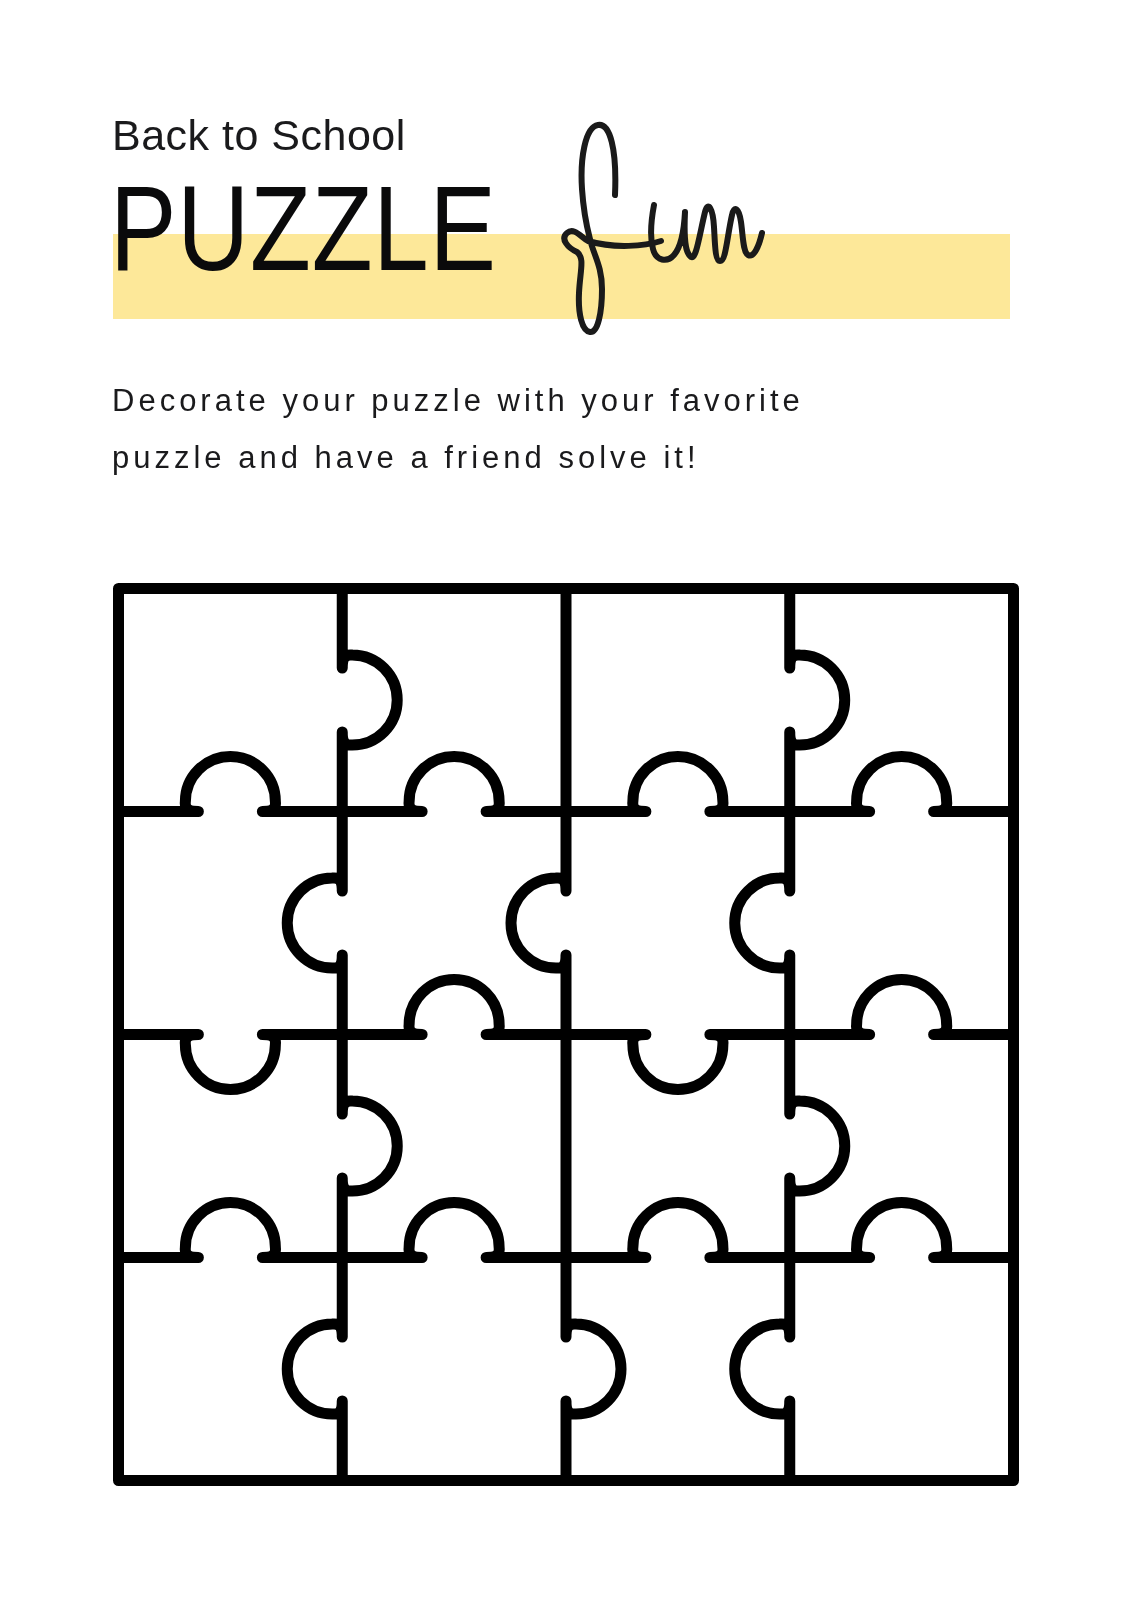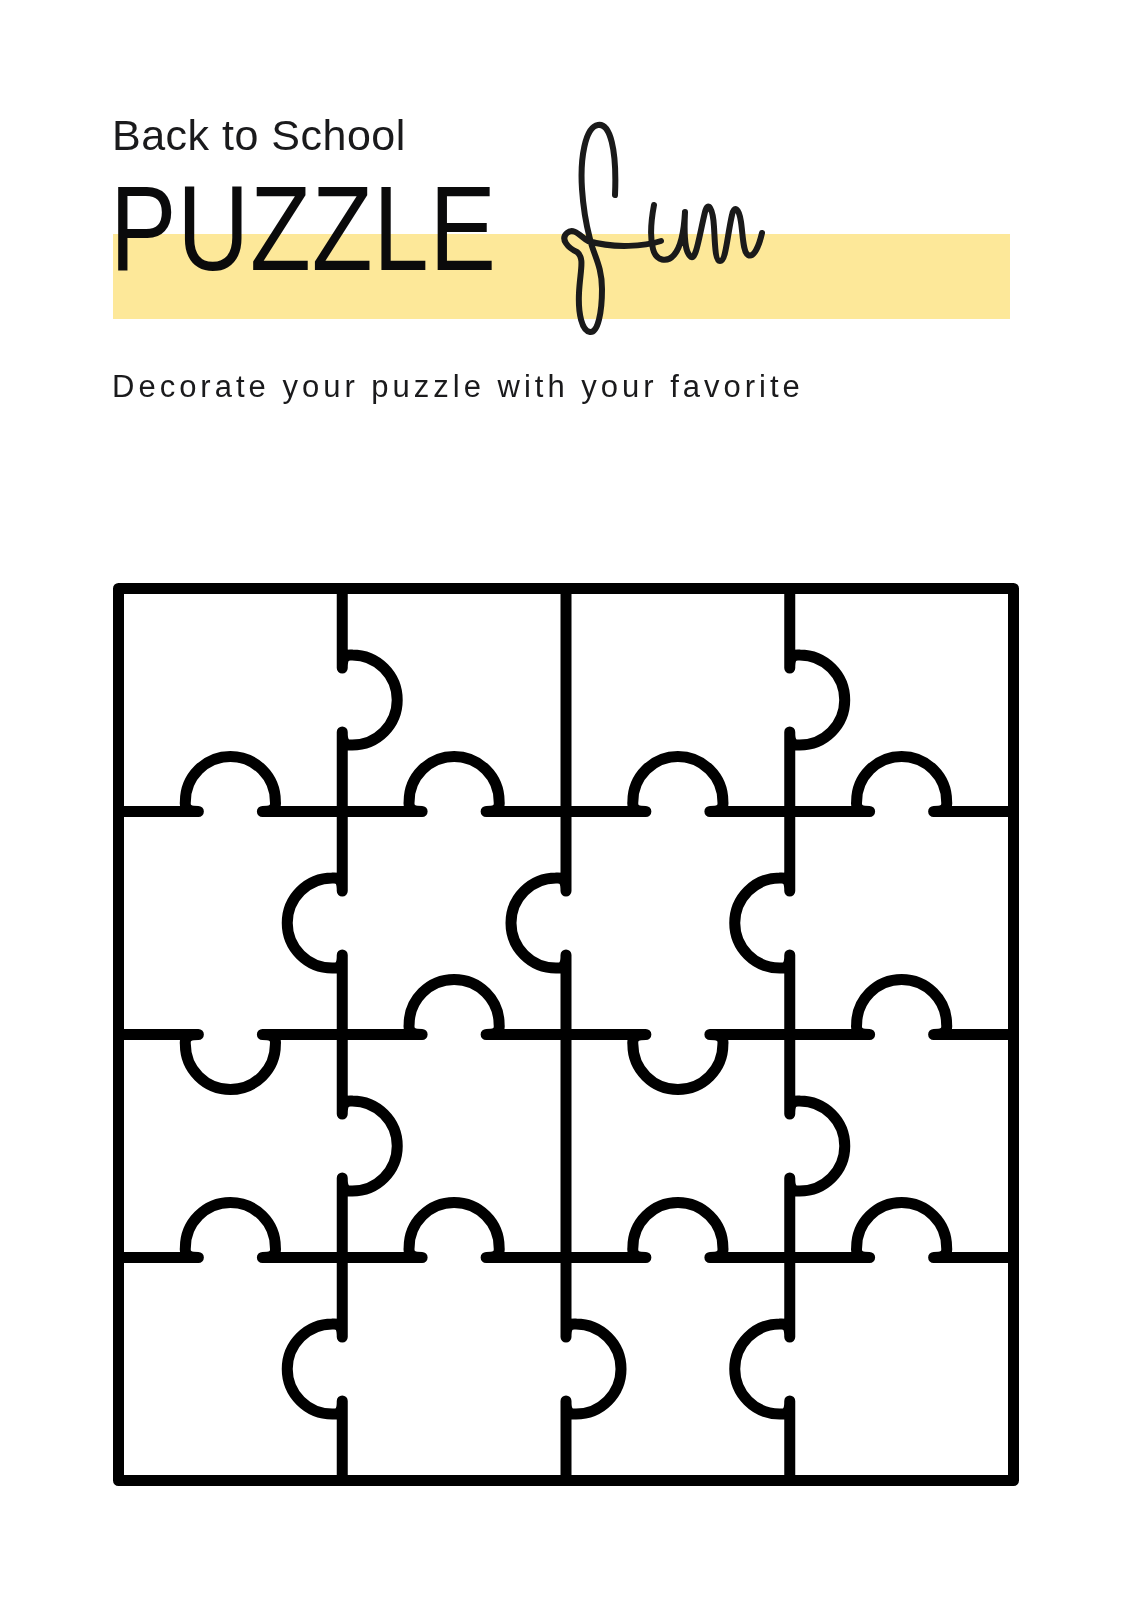--- a/index.html
+++ b/index.html
@@ -23,21 +23,21 @@
     white-space:nowrap;
   }
   .script-svg{
     position:absolute;left:553px;top:121px;width:212px;height:218px;
   }
   .script-svg path{
     fill:none;stroke:var(--script-ink,#1a1a1a);stroke-width:6;
     stroke-linecap:round;stroke-linejoin:round;
   }
   .instructions{
-    position:absolute;left:112px;top:358px;width:900px;
+    position:absolute;left:112px;top:372px;width:900px;
     font-size:31px;line-height:57px;letter-spacing:4px;color:var(--ink,#141414);
   }
   .puzzle-svg{
     position:absolute;left:108px;top:578px;width:916px;height:913px;
   }
   .puzzle-svg .pline{
     fill:none;stroke:var(--line,#000000);stroke-width:11;
     stroke-linejoin:round;
   }
 </style>
@@ -73,20 +73,21 @@
     C 155 79 160 88 161 106
     C 162 122 162 140 167 140
     C 173 140 174 116 179 94
     C 181 84 186 87 188 101
     C 190 115 190 131 195 134
     C 201 137 206 125 209 112"></path>
 </svg>
 
 <div class="instructions">
   <div>Decorate your puzzle with your favorite</div>
+  <div>puzzle and have a friend solve it!</div>
 </div>
 
 <svg class="puzzle-svg" viewBox="108 578 916 913" role="img" aria-label="puzzle template">
   <g id="puzzle-lines">
       <path d="M 118.5 588.5 L 1013.5 588.5 L 1013.5 1480.5 L 118.5 1480.5 Z" class="pline"></path>
       <path d="M 118.5 811.5 L 198.375 811.5 C 190.375 811.5 184.375 810.5 185.375 801.5 A 45 45 0 0 1 275.375 801.5 C 276.375 810.5 270.375 811.5 262.375 811.5 L 422.125 811.5 C 414.125 811.5 408.125 810.5 409.125 801.5 A 45 45 0 0 1 499.125 801.5 C 500.125 810.5 494.125 811.5 486.125 811.5 L 645.875 811.5 C 637.875 811.5 631.875 810.5 632.875 801.5 A 45 45 0 0 1 722.875 801.5 C 723.875 810.5 717.875 811.5 709.875 811.5 L 869.625 811.5 C 861.625 811.5 855.625 810.5 856.625 801.5 A 45 45 0 0 1 946.625 801.5 C 947.625 810.5 941.625 811.5 933.625 811.5 L 1013.5 811.5" class="pline"></path>
       <path d="M 118.5 1034.5 L 198.375 1034.5 C 190.375 1034.5 184.375 1035.5 185.375 1044.5 A 45 45 0 0 0 275.375 1044.5 C 276.375 1035.5 270.375 1034.5 262.375 1034.5 L 422.125 1034.5 C 414.125 1034.5 408.125 1033.5 409.125 1024.5 A 45 45 0 0 1 499.125 1024.5 C 500.125 1033.5 494.125 1034.5 486.125 1034.5 L 645.875 1034.5 C 637.875 1034.5 631.875 1035.5 632.875 1044.5 A 45 45 0 0 0 722.875 1044.5 C 723.875 1035.5 717.875 1034.5 709.875 1034.5 L 869.625 1034.5 C 861.625 1034.5 855.625 1033.5 856.625 1024.5 A 45 45 0 0 1 946.625 1024.5 C 947.625 1033.5 941.625 1034.5 933.625 1034.5 L 1013.5 1034.5" class="pline"></path>
       <path d="M 118.5 1257.5 L 198.375 1257.5 C 190.375 1257.5 184.375 1256.5 185.375 1247.5 A 45 45 0 0 1 275.375 1247.5 C 276.375 1256.5 270.375 1257.5 262.375 1257.5 L 422.125 1257.5 C 414.125 1257.5 408.125 1256.5 409.125 1247.5 A 45 45 0 0 1 499.125 1247.5 C 500.125 1256.5 494.125 1257.5 486.125 1257.5 L 645.875 1257.5 C 637.875 1257.5 631.875 1256.5 632.875 1247.5 A 45 45 0 0 1 722.875 1247.5 C 723.875 1256.5 717.875 1257.5 709.875 1257.5 L 869.625 1257.5 C 861.625 1257.5 855.625 1256.5 856.625 1247.5 A 45 45 0 0 1 946.625 1247.5 C 947.625 1256.5 941.625 1257.5 933.625 1257.5 L 1013.5 1257.5" class="pline"></path>
       <path d="M 342.25 588.5 L 342.25 668 C 342.25 660 343.25 654 352.25 655 A 45 45 0 0 1 352.25 745 C 343.25 746 342.25 740 342.25 732 L 342.25 891 C 342.25 883 341.25 877 332.25 878 A 45 45 0 0 0 332.25 968 C 341.25 969 342.25 963 342.25 955 L 342.25 1114 C 342.25 1106 343.25 1100 352.25 1101 A 45 45 0 0 1 352.25 1191 C 343.25 1192 342.25 1186 342.25 1178 L 342.25 1337 C 342.25 1329 341.25 1323 332.25 1324 A 45 45 0 0 0 332.25 1414 C 341.25 1415 342.25 1409 342.25 1401 L 342.25 1480.5" class="pline"></path>
       <path d="M 566 588.5 L 566 891 C 566 883 565 877 556 878 A 45 45 0 0 0 556 968 C 565 969 566 963 566 955 L 566 1337 C 566 1329 567 1323 576 1324 A 45 45 0 0 1 576 1414 C 567 1415 566 1409 566 1401 L 566 1480.5" class="pline"></path>

